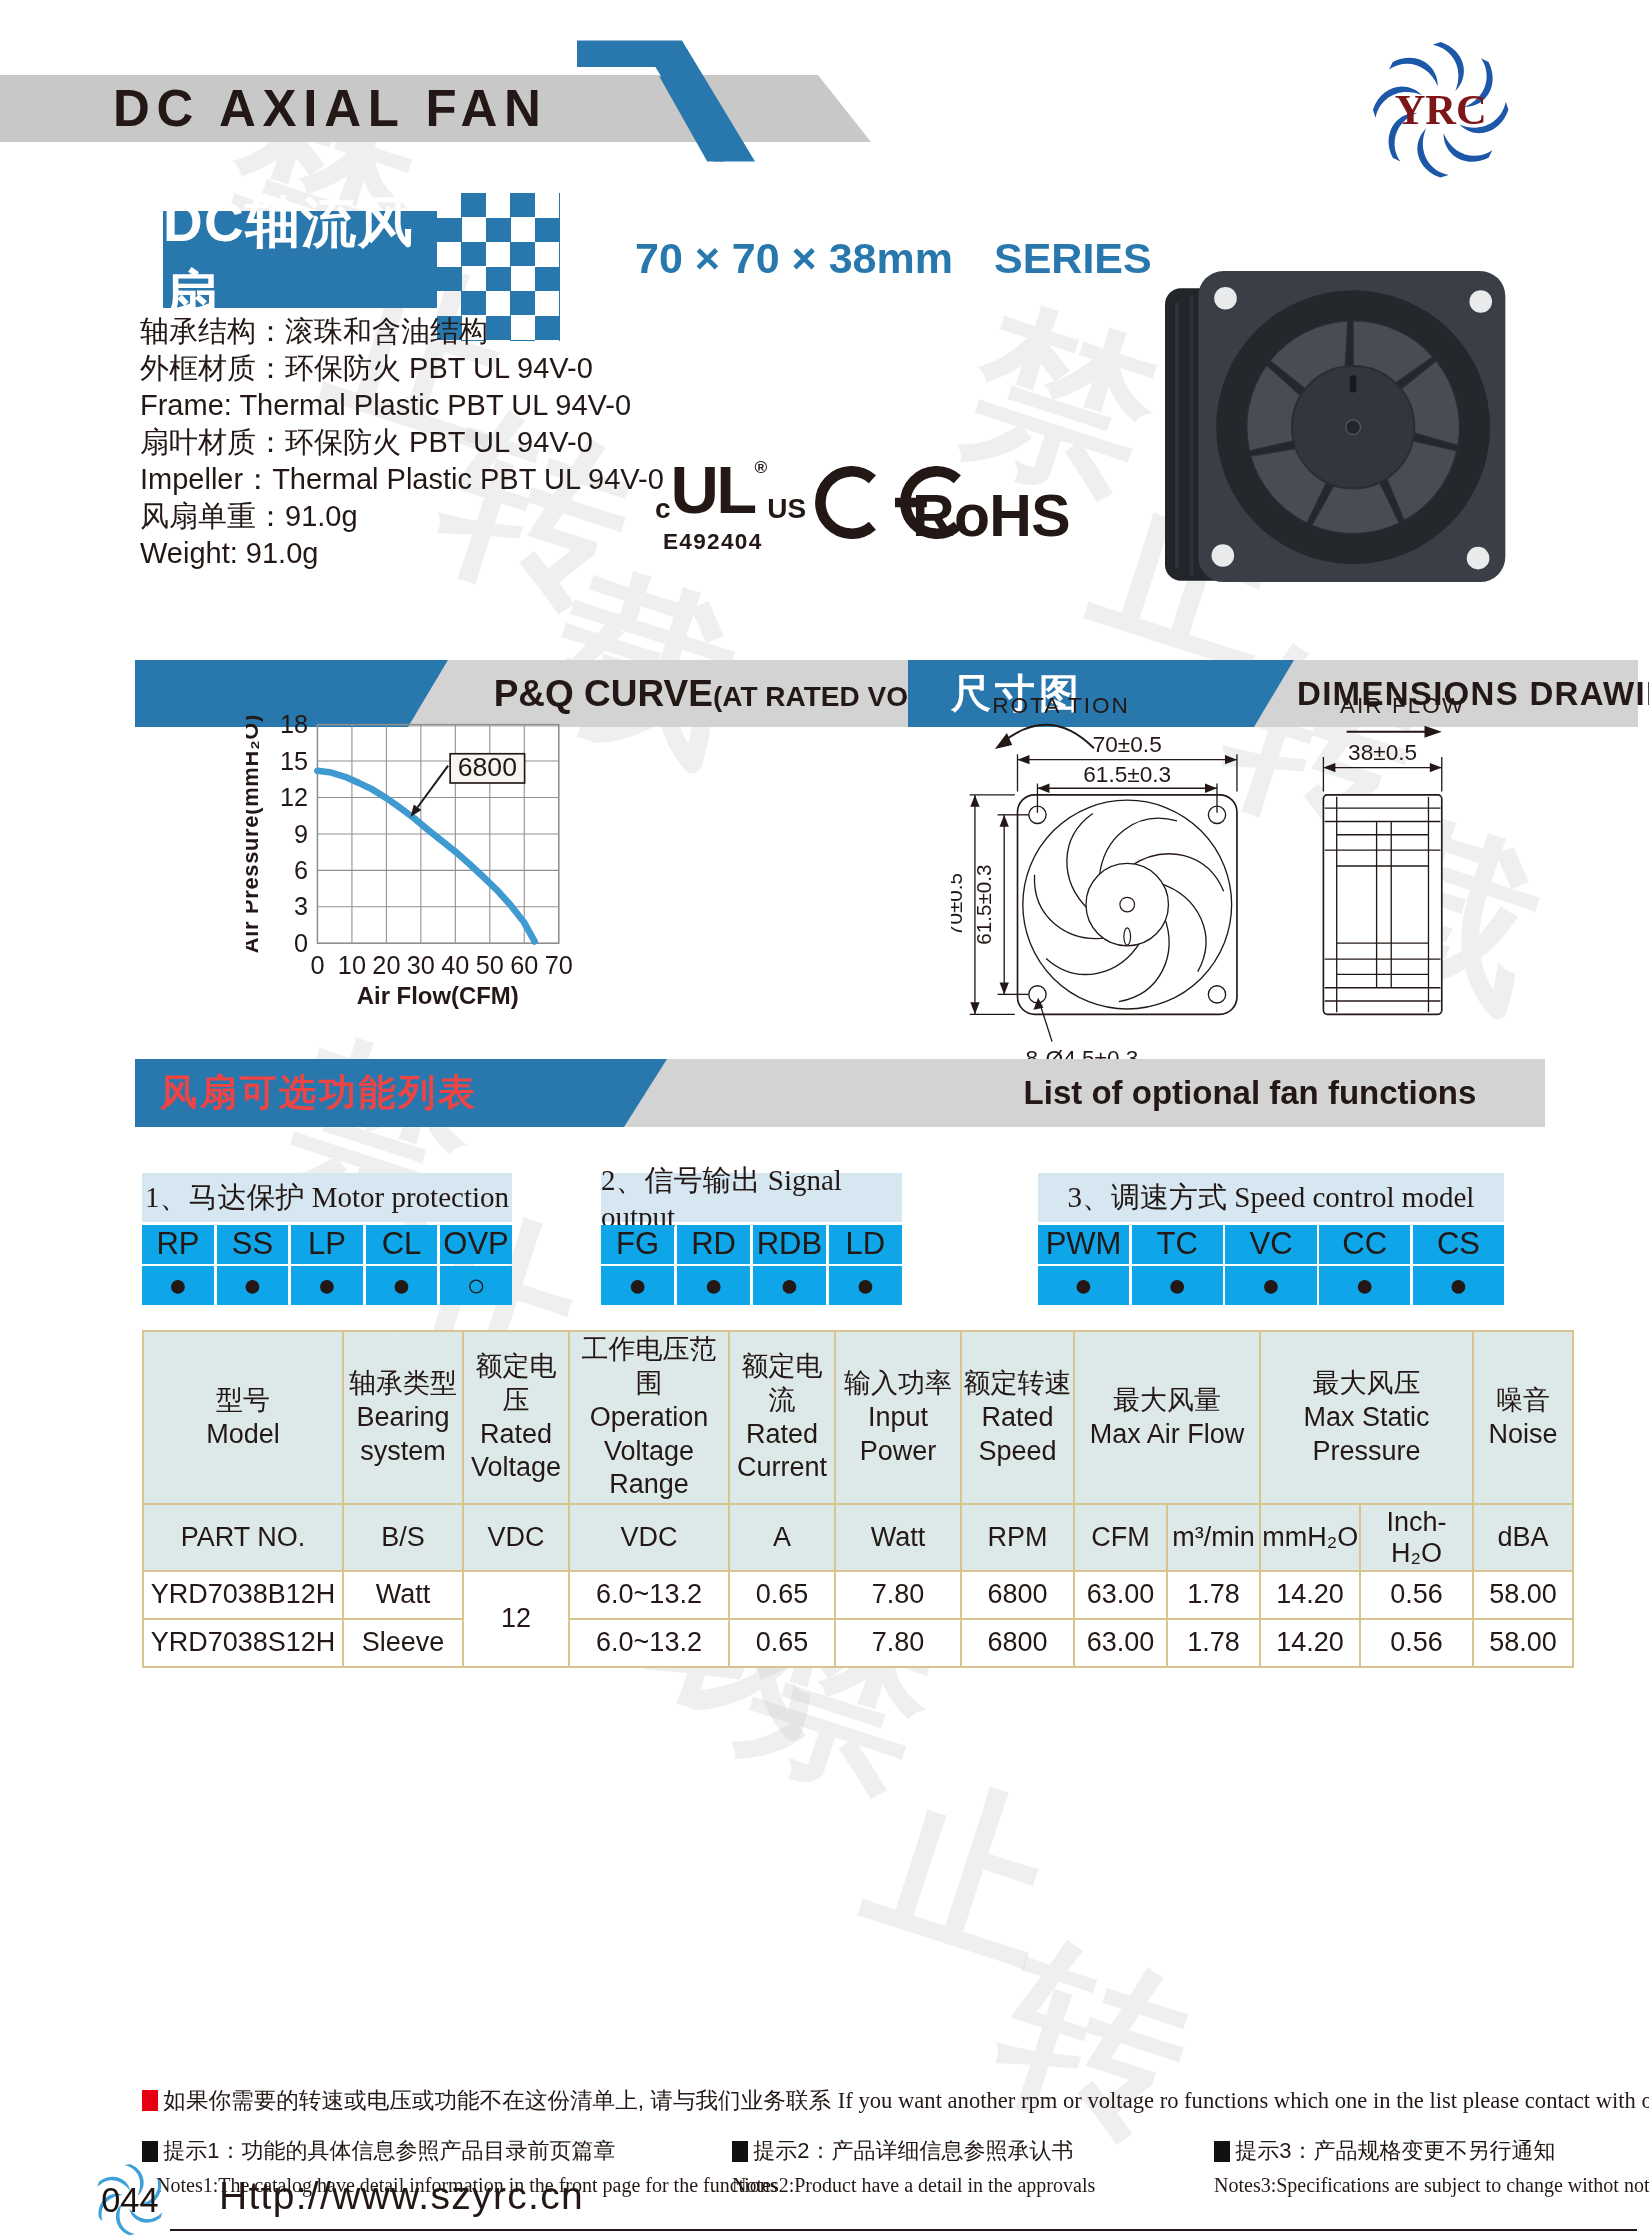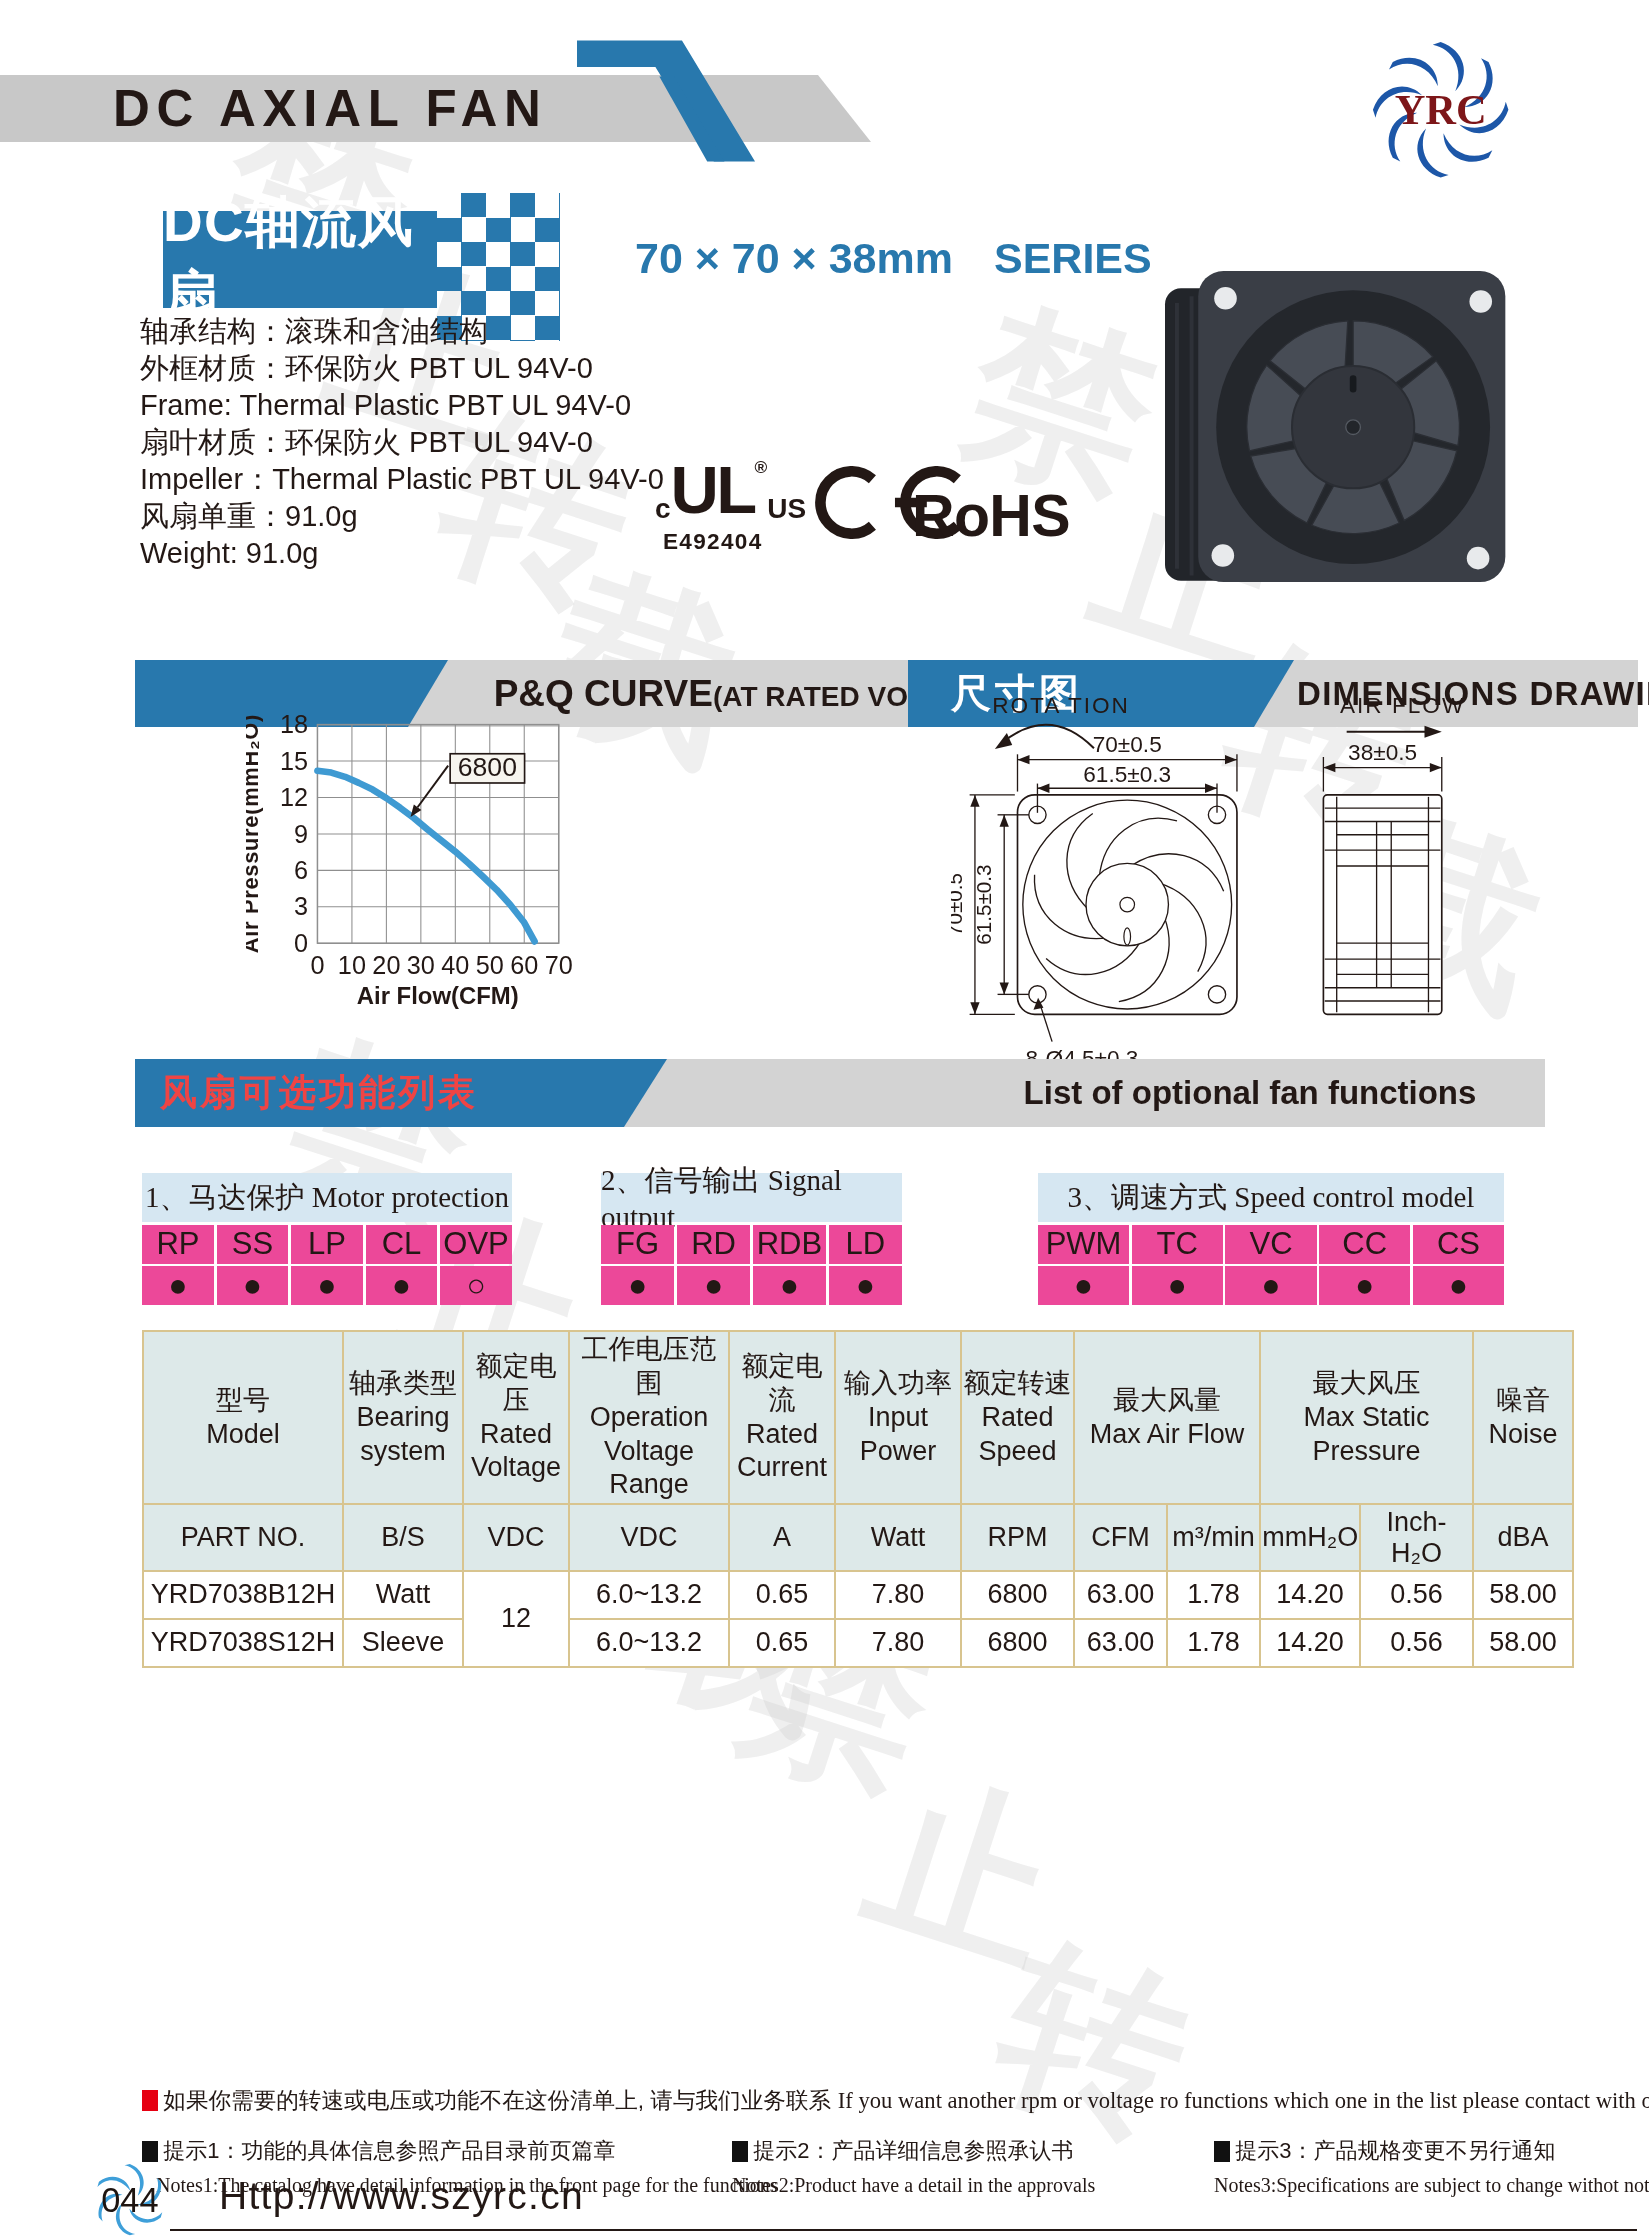--- a/index.html
+++ b/index.html
@@ -46,21 +46,21 @@
   .func-bar-gray{top:1059px;height:68px;background:#d3d3d3;}
   .func-bar-blue{top:1059px;height:68px;background:#2878ad;clip-path:polygon(0 0,100% 0,calc(100% - 43px) 100%,0 100%);}
   .func-cn{left:160px;top:1059px;height:68px;line-height:68px;color:#ef4444;font-size:37px;font-weight:700;letter-spacing:2.7px;}
   .func-en{left:964px;top:1059px;width:572px;height:68px;line-height:68px;text-align:center;
            font-size:33px;font-weight:600;}
   
   .ftable{position:absolute;top:1173px;}
   .fband{height:49px;background:#d6e7f2;display:flex;align-items:center;justify-content:center;
          font-family:"Liberation Serif",serif;font-size:29px;}
   .frow{display:flex;gap:2.7px;margin-top:2.7px;}
-  .fcell{flex:1;height:39px;background:#ec4899;display:flex;align-items:center;justify-content:center;
+  .fcell{flex:1;height:39px;background:#0ea5e9;display:flex;align-items:center;justify-content:center;
          font-size:31px;}
   .fdot{font-size:32px;}
   
   .spec-table{left:142px;top:1330px;width:1367px;border-collapse:collapse;table-layout:fixed;
               font-size:27px;color:#231815;}
   .spec-table td{border:2px solid #d8c48f;text-align:center;vertical-align:middle;padding:1.3px;}
   .spec-table .hd{background:#dde9e9;}
   .spec-table .h1{height:98px;line-height:1.25;}
   .spec-table .h2{height:41px;}
   .spec-table .dr{height:48px;background:#fff;}

